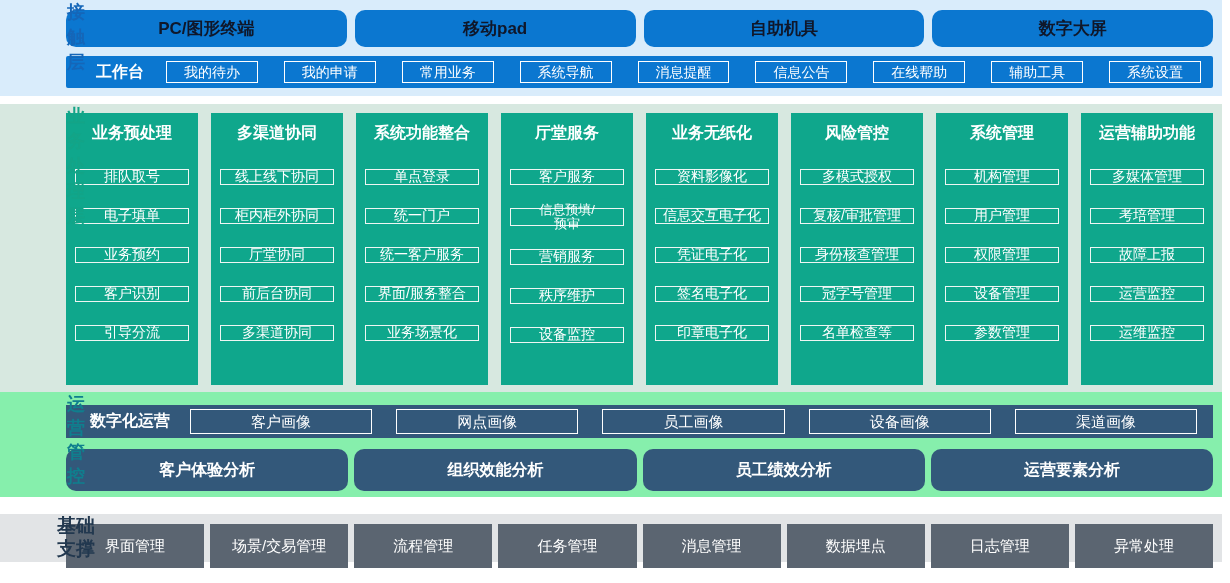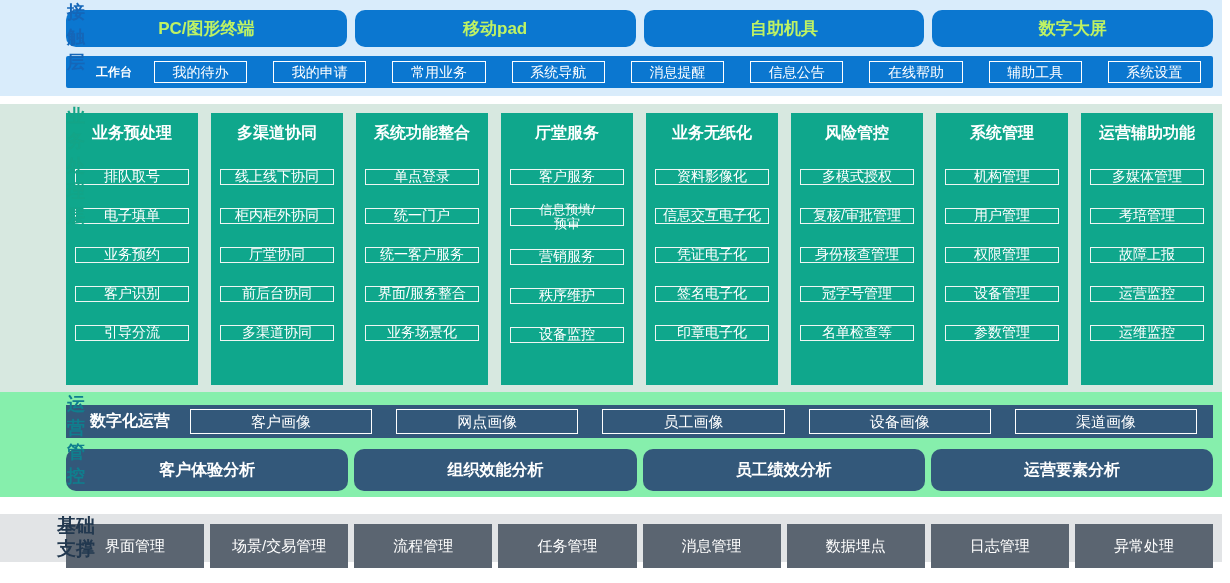--- a/index.html
+++ b/index.html
@@ -28,28 +28,28 @@
   }
   .vlabel.c-blue  span { color: #1566b8; }
   .vlabel.c-green span { color: #13a487; }
   .vlabel.c-teal  span { color: #0f7f8e; line-height: 24px; }
   .vlabel.c-navy  span { width: 42px; color: #22384f; font-size: 19px; line-height: 23px; }
 
   
   .terminals { margin: 10px 9px 0 66px; display: flex; gap: 8px; }
   .term {
     flex: 1; height: 37px; background: #0b77d0; border-radius: 10px;
-    color: #bef264; font-weight: bold; font-size: 17px;
+    color: #0f172a; font-weight: bold; font-size: 17px;
     display: flex; align-items: center; justify-content: center; white-space: nowrap;
   }
   .workbench {
     margin: 9px 9px 0 66px; height: 32px; background: #0b77d0;
     display: flex; align-items: center; border-radius: 2px;
   }
-  .wb-label { color:#fff; font-weight:bold; font-size:12px; margin:0 22px 0 30px; white-space:nowrap; }
+  .wb-label { color:#fff; font-weight:bold; font-size:16px; margin:0 22px 0 30px; white-space:nowrap; }
   .wb-items { flex:1; display:flex; gap:26px; margin-right:12px; }
   .wb-item {
     flex:1; height:22px; line-height:20px; border:1px solid #fff;
     color:#fff; font-size:14px; text-align:center; white-space:nowrap;
   }
 
   
   .cols { margin: 9px 9px 0 66px; height: 272px; display: flex; gap: 13px; }
   .col { flex:1; background:#0fa78c; padding: 7px 9px 10px; display:flex; flex-direction:column;gap:10px; }
   .col-title {

